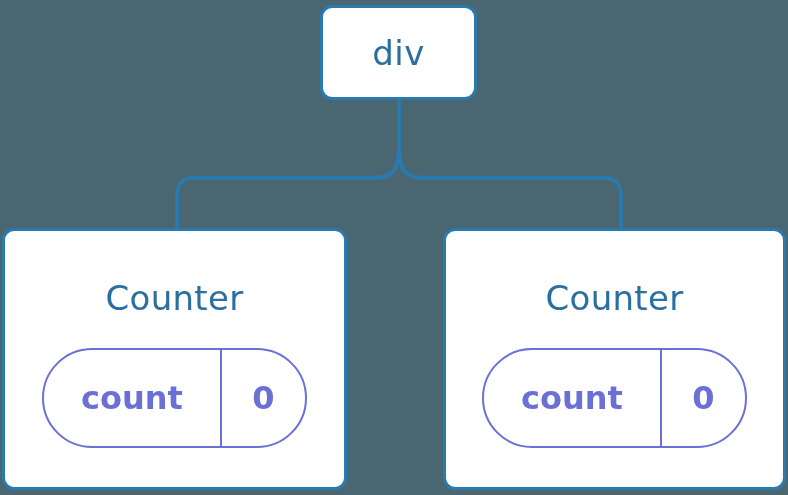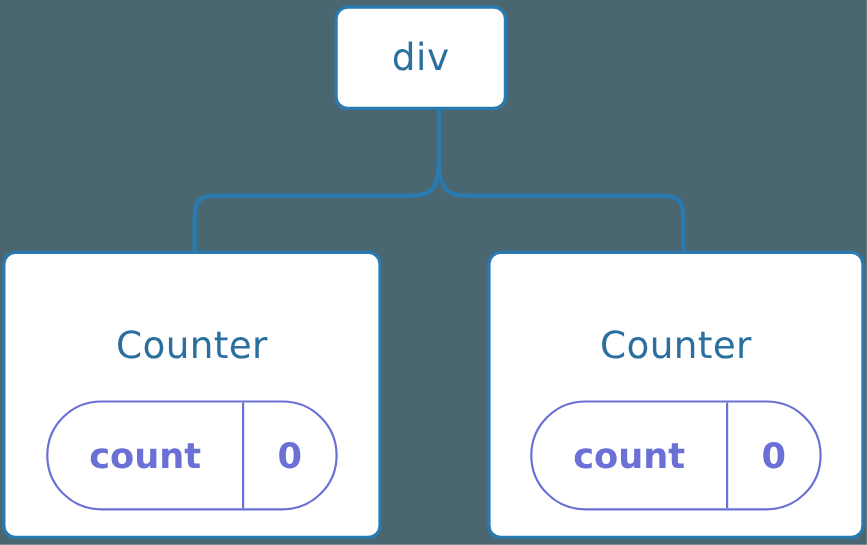--- a/index.html
+++ b/index.html
@@ -37,21 +37,21 @@
     position: absolute;
     box-sizing: border-box;
     background: #ffffff;
     border: 3px solid #2a7ab0;
     border-radius: 12px;
     z-index: 2;
   }
 
   
   #node-div {
-    left: 304px;
+    left: 320px;
     top: 5px;
     width: 157px;
     height: 95px;
     display: flex;
     align-items: center;
     justify-content: center;
   }
   #node-div .node-title {
     font-size: 34px;
     color: #2a6f9e;
@@ -74,21 +74,21 @@
   #node-counter-right {
     left: 443px;
     top: 228px;
     width: 343px;
     height: 262px;
   }
   .node-component .node-title {
     font-size: 34px;
     color: #2a6f9e;
     line-height: 1;
-    margin-top: 66px;
+    margin-top: 50px;
     letter-spacing: 0.3px;
   }
 
   
   .state-pill {
     box-sizing: border-box;
     margin-top: 33px;
     width: 265px;
     height: 100px;
     border: 2.5px solid #6b70d6;

